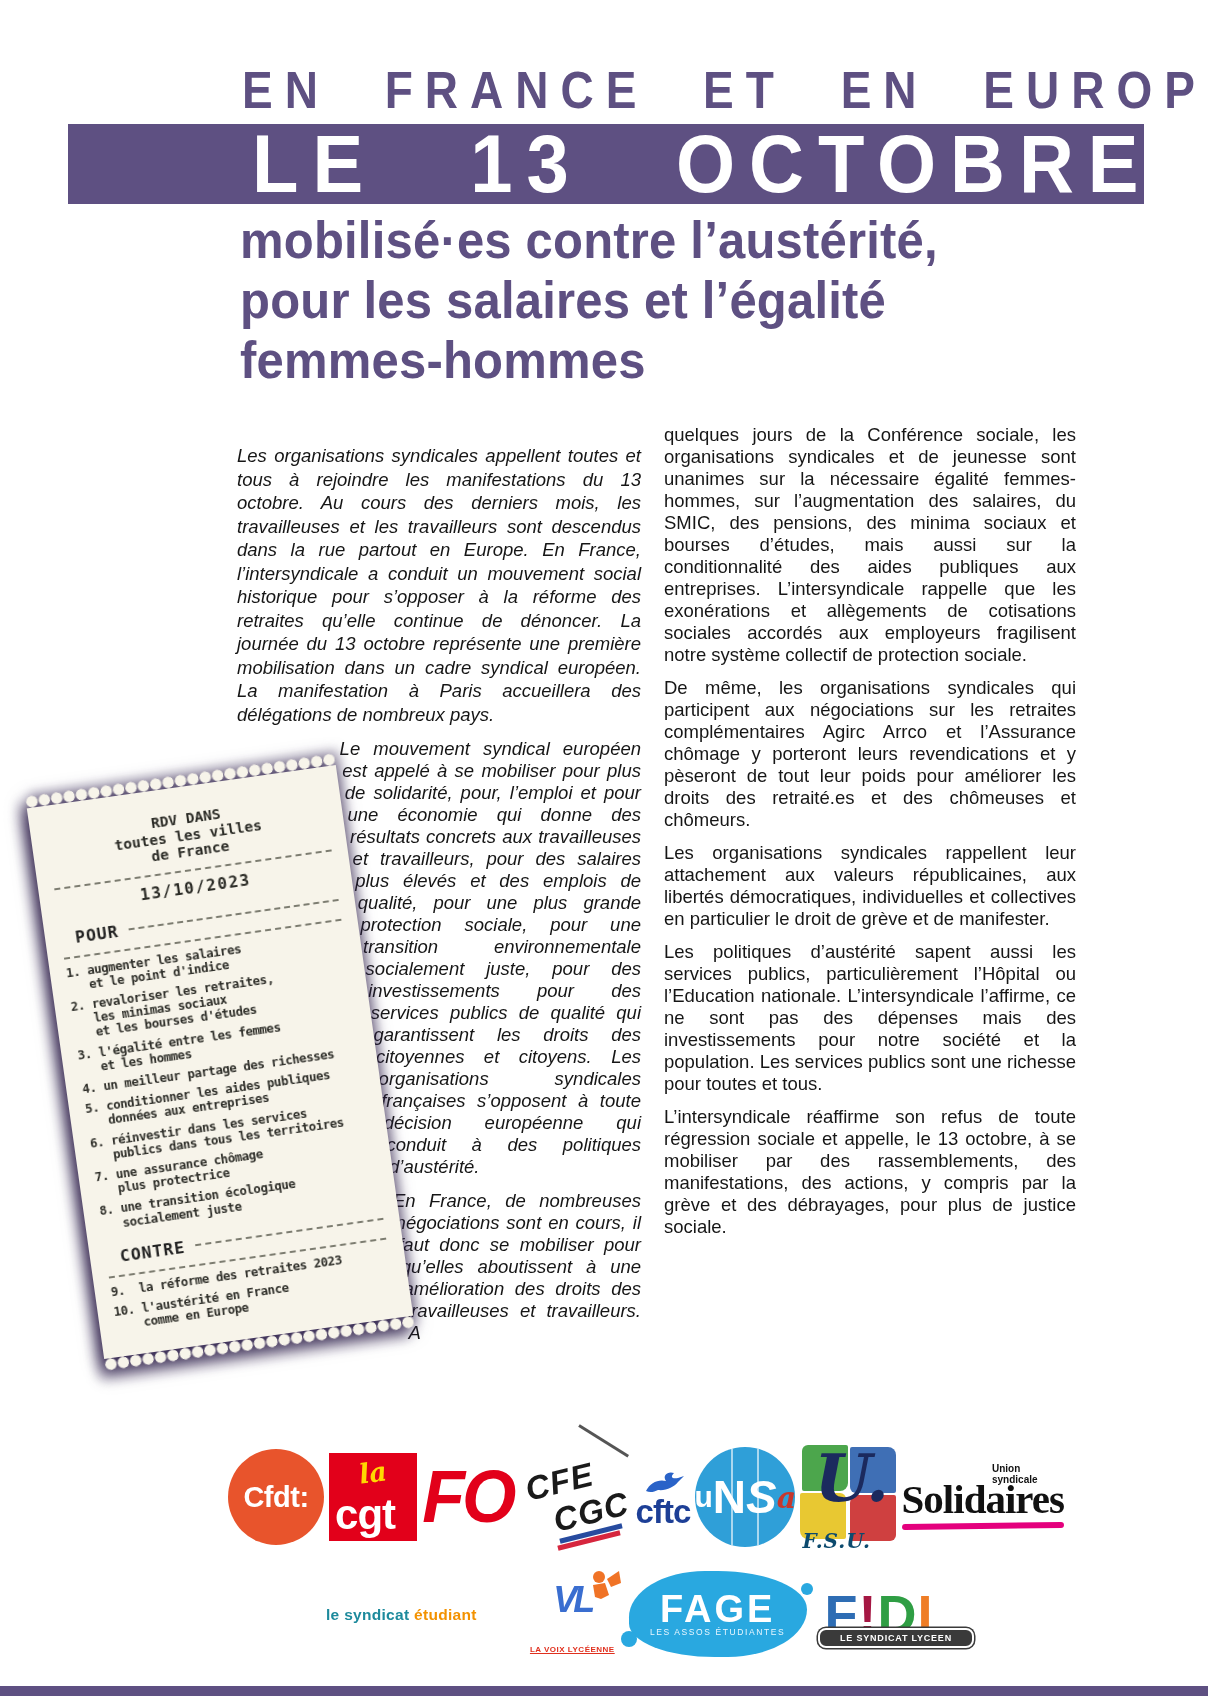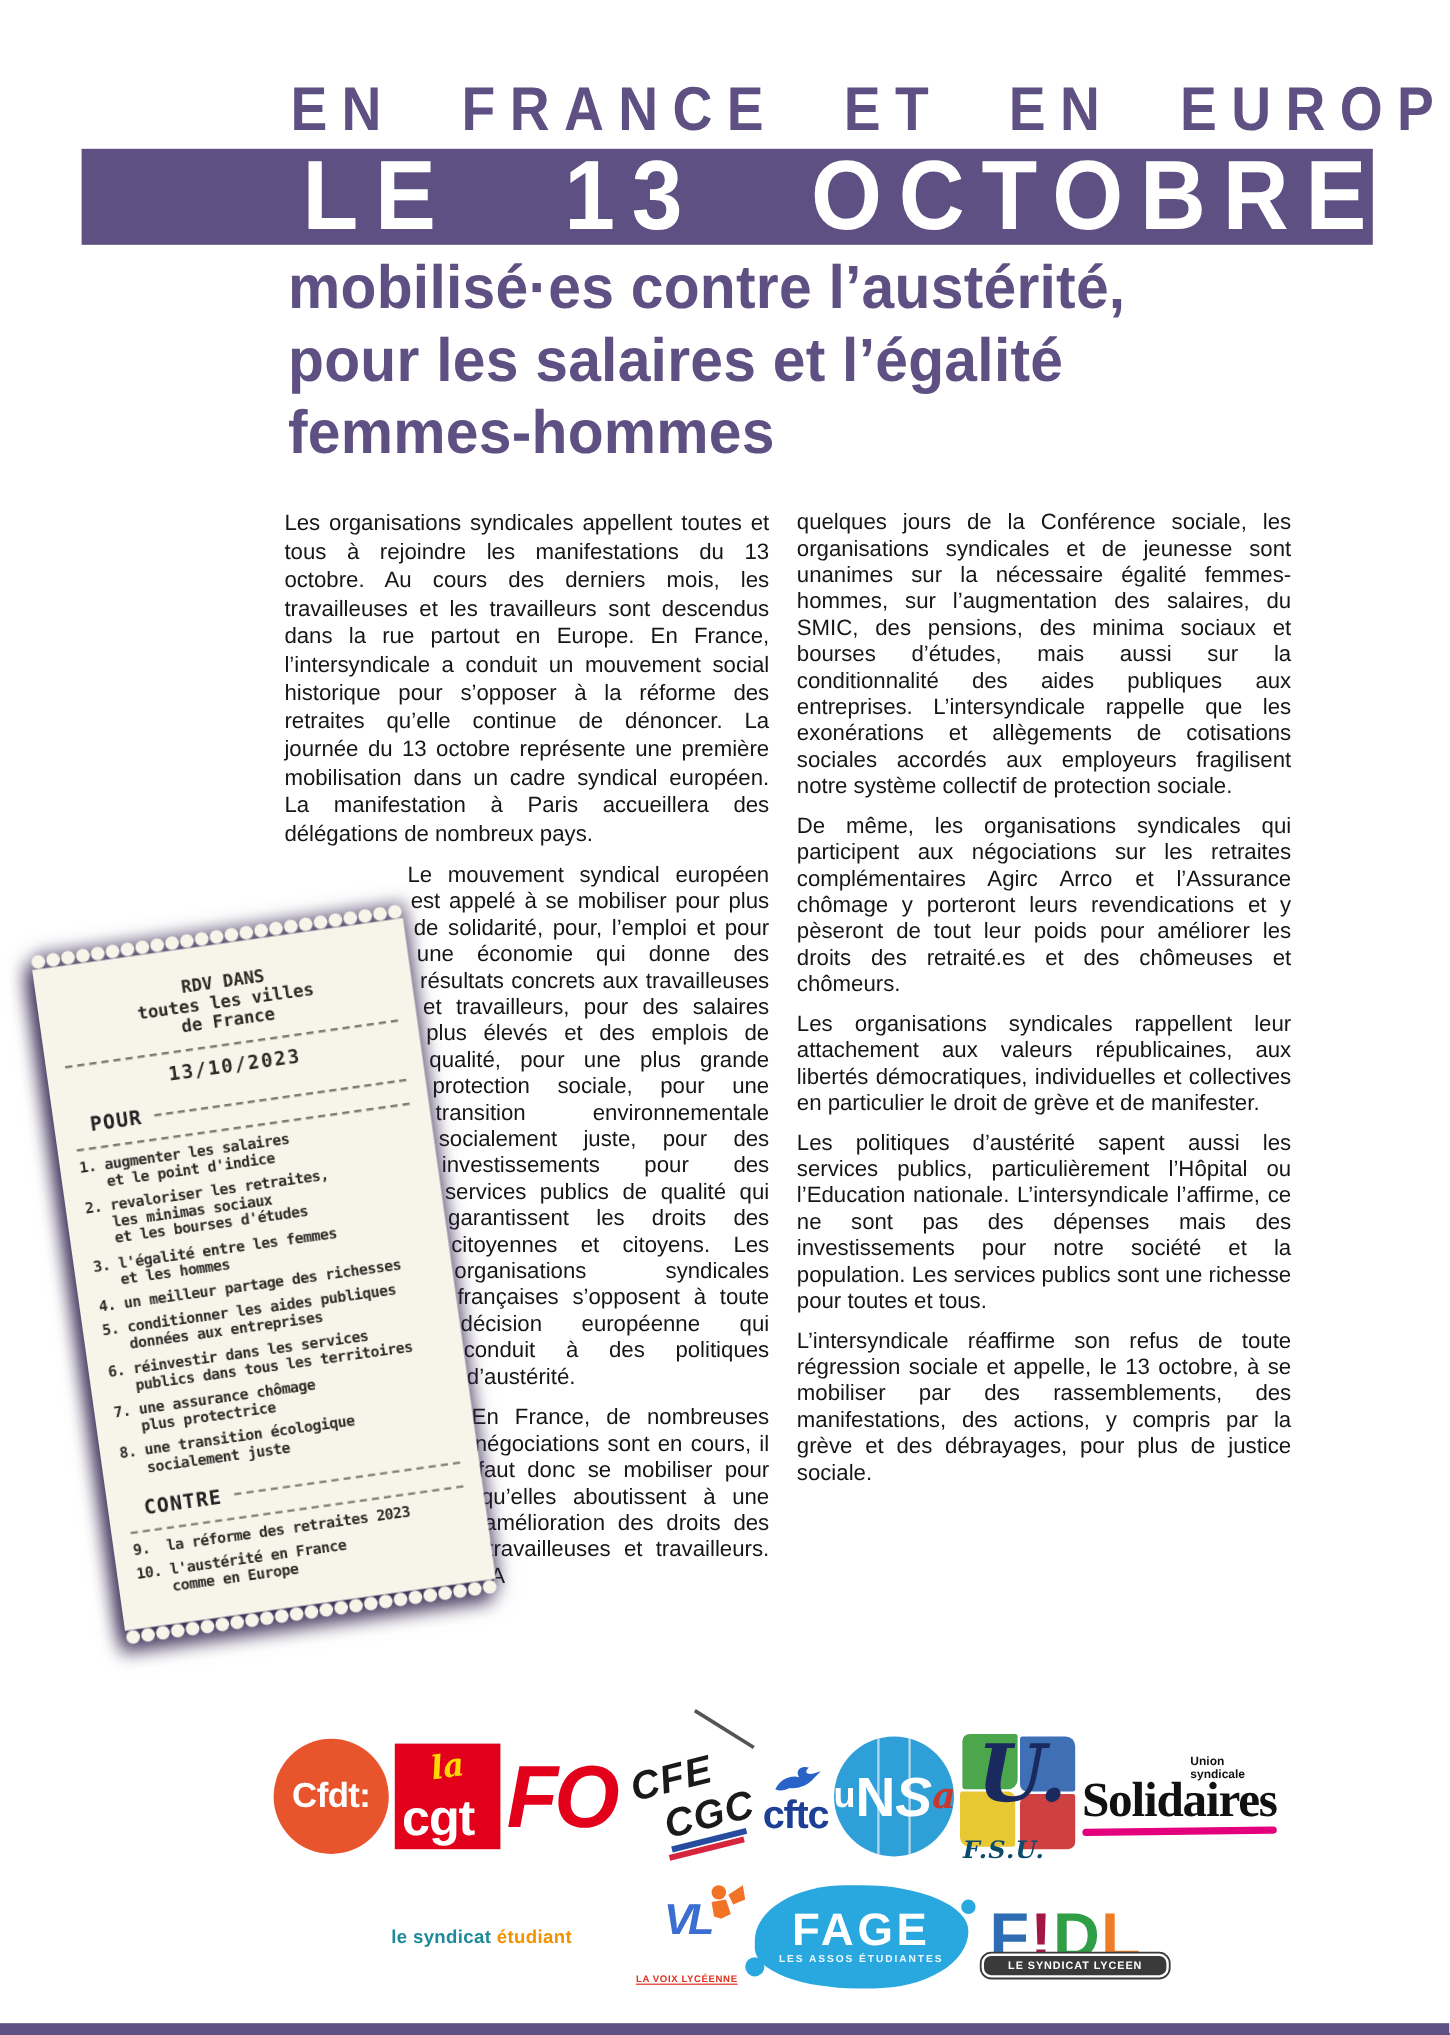--- a/index.html
+++ b/index.html
@@ -12,21 +12,21 @@
             transform:scaleY(1.12); transform-origin:left top; }
   .band { position:absolute; left:68px; top:124px; width:1076px; height:80px; background:#5e5082; }
   .band-text { position:absolute; left:184px; top:0; line-height:80px; font-size:76px;
                font-weight:bold; color:#ffffff; letter-spacing:14px; word-spacing:58px;
                white-space:nowrap; transform:scaleY(1.08); transform-origin:left center; }
   .subtitle { position:absolute; left:240px; top:210px; font-size:49px; line-height:58px;
               font-weight:bold; color:#5e5082; white-space:pre-line; letter-spacing:0.2px;
               transform:scaleY(1.04); transform-origin:left top;}
 
   
-  .col-left  { position:absolute; left:237px; top:424px; width:404px; }
+  .col-left  { position:absolute; left:237px; top:444px; width:404px;font-style:italic; }
   .col-right { position:absolute; left:664px; top:424px; width:412px; }
   .para { margin:0 0 12px 0; font-size:18.5px; line-height:23.5px; text-align:justify;
           color:#161616; }
   .col-right .para { line-height:22px; margin-bottom:11px; }
   .wrap .para { line-height:22px; }
   .cutout { float:left; width:178px; height:660px;
             shape-outside:polygon(0 0, 100px 0, 178px 100%, 0 100%); }
   .cta { margin-top:14px; font-size:21px; line-height:26px; font-weight:bold; color:#5e5082; }
 
   
@@ -133,21 +133,21 @@
   .vl .cap { font-size:8px; font-weight:bold; color:#e0301e; letter-spacing:0.5px; margin-top:20px;text-decoration:underline; }
 
   .fage { width:178px; height:86px; background:#29a8e0; position:relative;
           border-radius: 46% 54% 48% 52% / 58% 48% 60% 42%;
           display:flex; flex-direction:column; align-items:center; justify-content:center; }
   .fage:before { content:""; position:absolute; left:-8px; bottom:10px; width:16px; height:16px;
                  border-radius:50%; background:#29a8e0; }
   .fage:after { content:""; position:absolute; right:-6px; top:12px; width:12px; height:12px;
                 border-radius:50%; background:#29a8e0; }
   .fage .big { color:#fff; font-weight:bold; font-size:38px; letter-spacing:3px; line-height:36px; }
-  .fage .cap { color:#eaf7ff; font-size:8.5px; font-weight:bold; letter-spacing:1.6px;text-align:center; }
+  .fage .cap { color:#eaf7ff; font-size:8.5px; font-weight:normal; letter-spacing:1.6px;text-align:center; }
 
   .fidl { position:relative; width:160px; text-align:center; }
   .fidl .ltr { font-weight:bold; font-size:54px; line-height:48px; letter-spacing:1px; }
   .fidl .l0 { color:#2e6db4; } .fidl .l1 { color:#a51743; }
   .fidl .l2 { color:#2f9e44; } .fidl .l3 { color:#ef7d26; }
   .fidl .badge { position:absolute; right:-6px; bottom:-10px; background:#3a3a3a; color:#fff;
                  font-size:9px; font-weight:bold; letter-spacing:0.8px; padding:3px 20px;
                  border:2px solid #fff; border-radius:8px; box-shadow:0 0 0 1.5px #3a3a3a; }
 
   .mnl { width:92px; height:92px; border-radius:50%; background:#6a4a67; position:relative;

